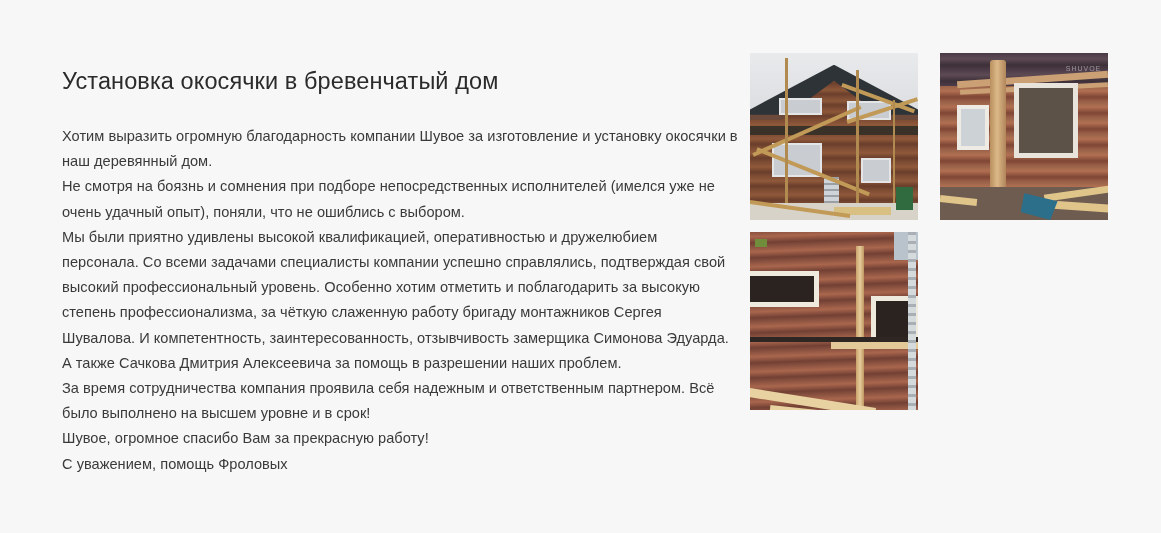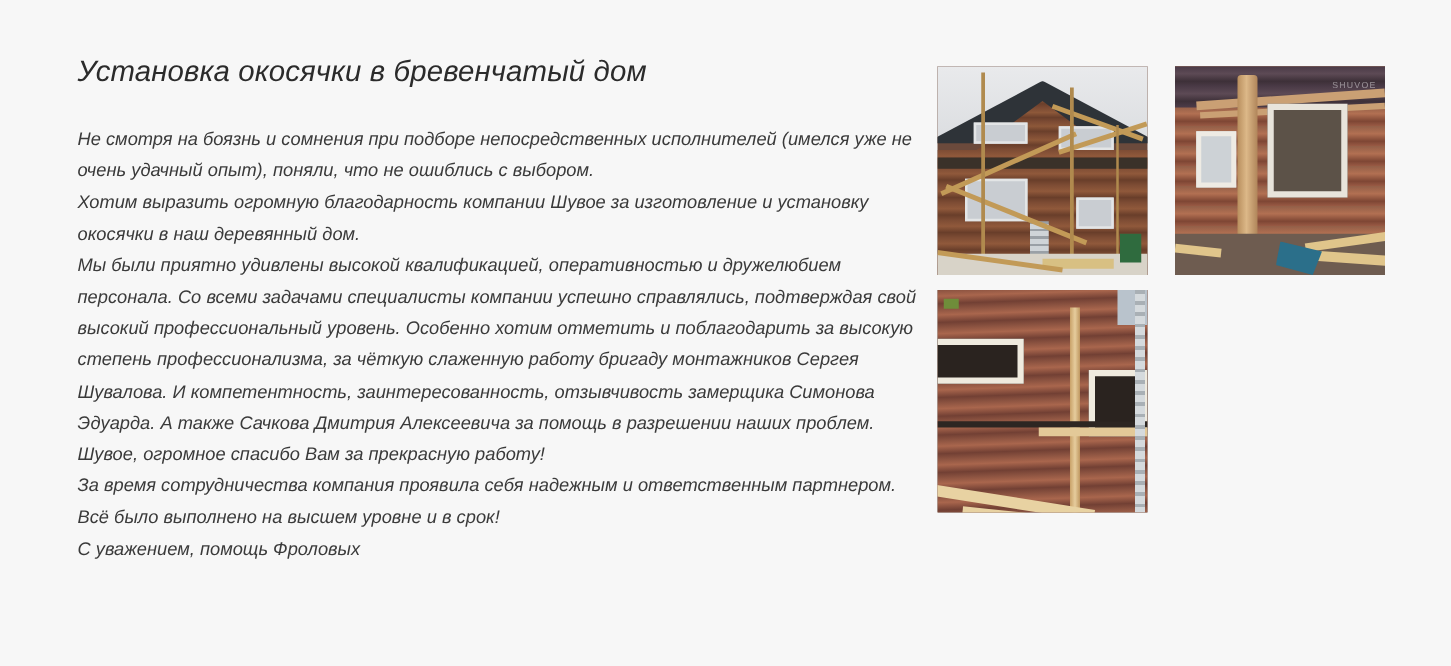--- a/index.html
+++ b/index.html
@@ -13,23 +13,22 @@
   }
   #page {
     position: relative;
     width: 1161px; height: 533px;
     background: #f7f7f7;
   }
 
   
   #content {
     position: absolute;
-    left: 62px; top: 42px;
+    left: 62px; top: 66px;
     width: 676px;
-    font-style: italic;
   }
   #title {
     font-size: 23.5px;
     font-weight: 400;
     color: #2b2b2b;
     letter-spacing: 0.1px;
     line-height: 30px;
     margin: 0 0 28px 0;
     white-space: nowrap;
   }
@@ -228,25 +227,25 @@
 </head>
 <body>
 
 <div id="page">
 
   <div id="content">
 
     <h1 id="title">Установка окосячки в бревенчатый дом</h1>
 
     <div id="body">
+      <p>Хотим выразить огромную благодарность компании Шувое за изготовление и установку окосячки в наш деревянный дом.</p>
       <p>Не смотря на боязнь и сомнения при подборе непосредственных исполнителей (имелся уже не очень удачный опыт), поняли, что не ошиблись с выбором.</p>
-      <p>Хотим выразить огромную благодарность компании Шувое за изготовление и установку окосячки в наш деревянный дом.</p>
       <p>Мы были приятно удивлены высокой квалификацией, оперативностью и дружелюбием персонала. Со всеми задачами специалисты компании успешно справлялись, подтверждая свой высокий профессиональный уровень. Особенно хотим отметить и поблагодарить за высокую степень профессионализма, за чёткую слаженную работу бригаду монтажников Сергея Шувалова. И компетентность, заинтересованность, отзывчивость замерщика Симонова Эдуарда. А также Сачкова Дмитрия Алексеевича за помощь в разрешении наших проблем.</p>
+      <p>За время сотрудничества компания проявила себя надежным и ответственным партнером. Всё было выполнено на высшем уровне и в срок!</p>
       <p>Шувое, огромное спасибо Вам за прекрасную работу!</p>
-      <p>За время сотрудничества компания проявила себя надежным и ответственным партнером. Всё было выполнено на высшем уровне и в срок!</p>
       <p>С уважением, помощь Фроловых</p>
     </div>
 
   </div>
 
   <div id="gallery">
 
     <div class="photo p1" title="Бревенчатый дом в лесах, установка окосячки">
       <div class="ph-inner">
         <div class="sky"></div>

